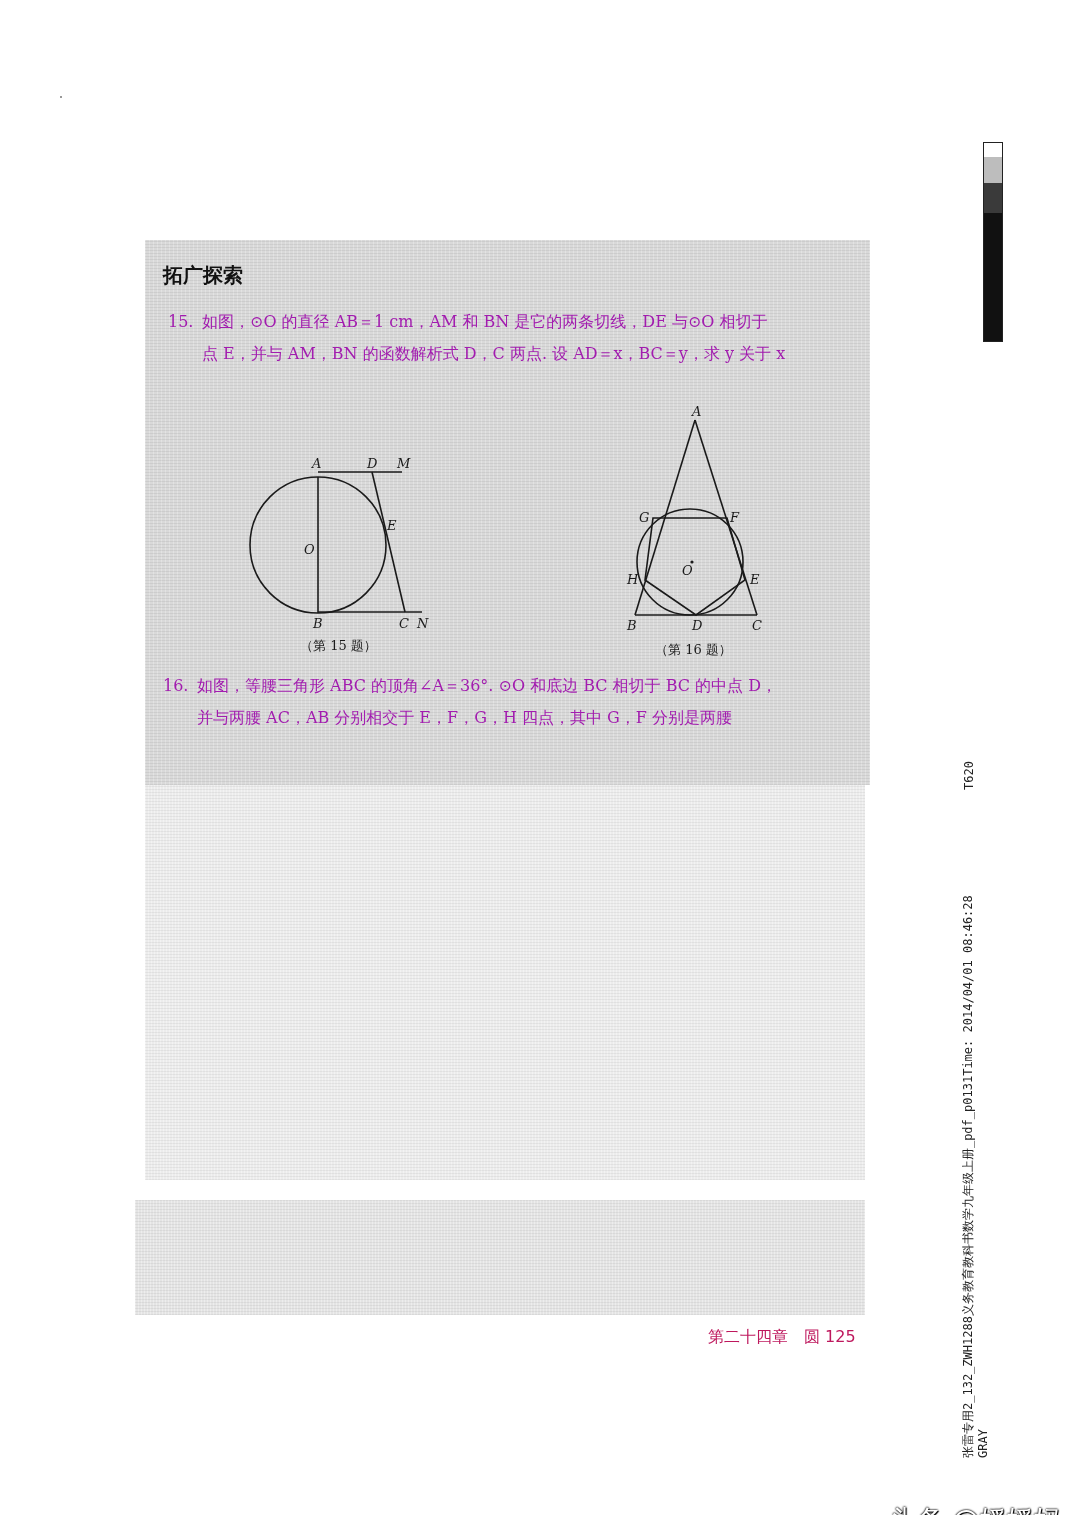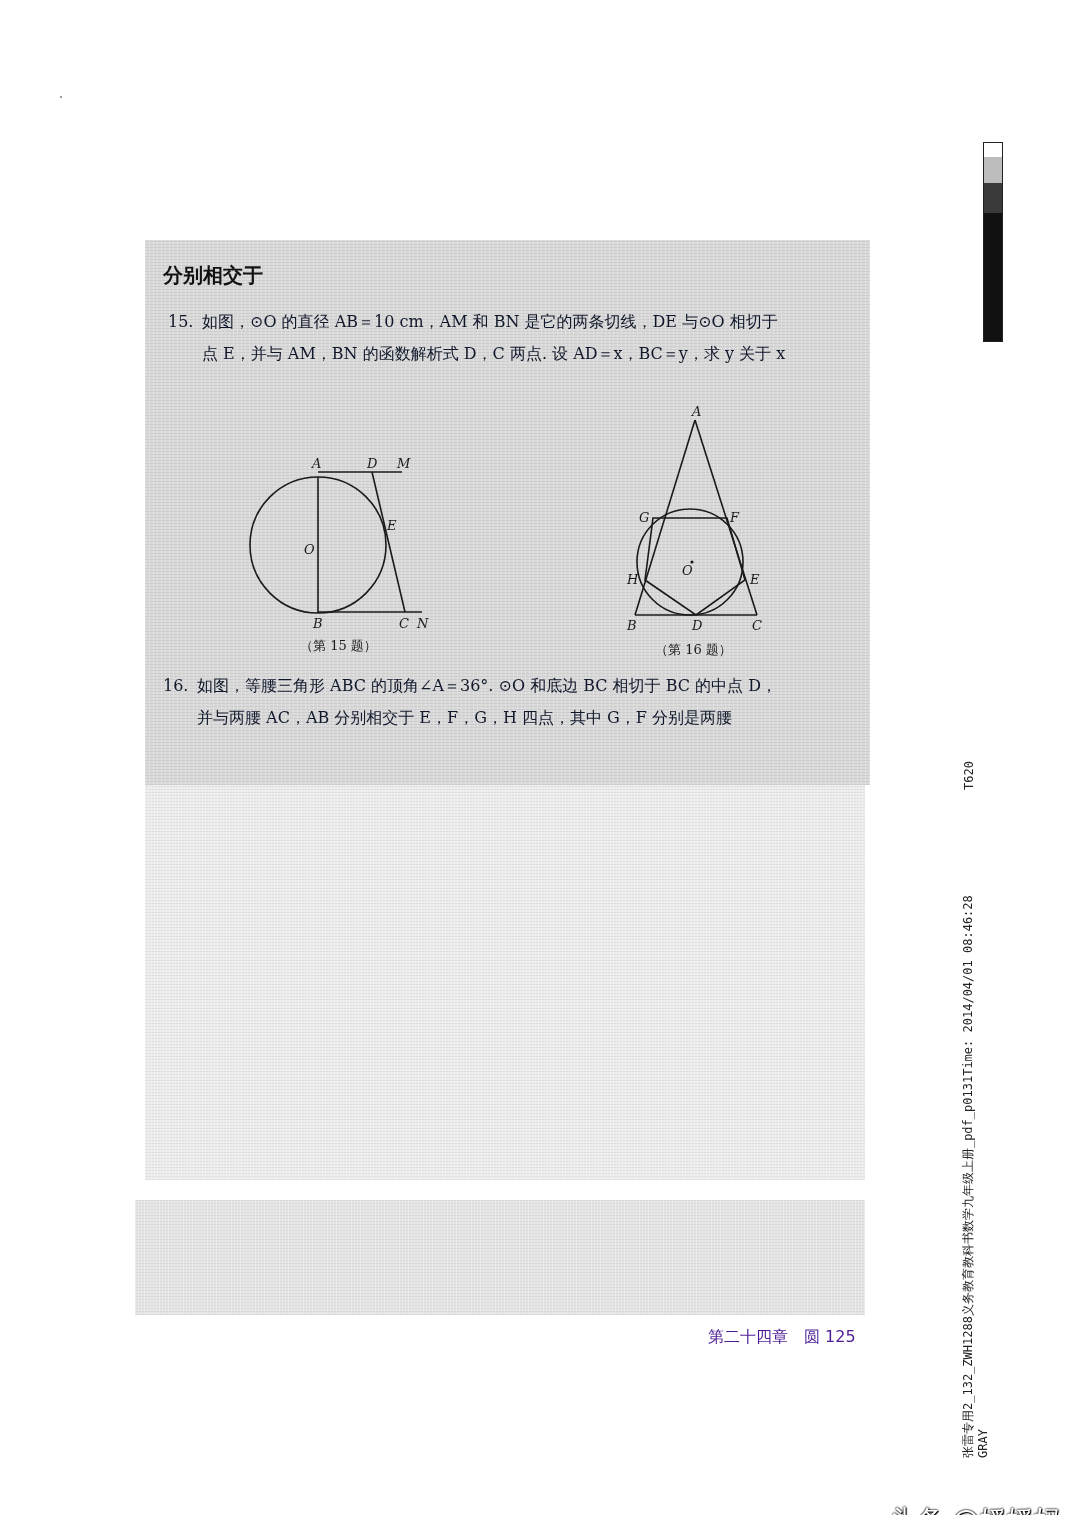--- a/index.html
+++ b/index.html
@@ -22,36 +22,36 @@
       repeating-linear-gradient(0deg, rgba(0,0,0,0.05) 0 1px, transparent 1px 3px),
       repeating-linear-gradient(90deg, rgba(255,255,255,0.35) 0 1px, transparent 1px 3px);
   }
   .nb1 { left: 145px; top: 785px; width: 720px; height: 395px; background-color: #ececec; }
   .nb2 { left: 135px; top: 1200px; width: 730px; height: 115px; background-color: #e4e4e4; }
   .section-title {
     position: absolute; left: 163px; top: 262px;
     font-family: "DejaVu Sans", "Liberation Sans", sans-serif;
     font-weight: bold; font-size: 20px; color: #111;
   }
-  .q { position: absolute; font-size: 16px; line-height: 32px; color: #0f172a; }
+  .q { position: absolute; font-size: 16px; line-height: 32px; color: #a21caf; }
   .q .num { position: absolute; left: 0; top: 0; }
   .q .line { display: block; white-space: nowrap; }
   .q15 { left: 168px; top: 306px; }
   .q16 { left: 163px; top: 670px; }
   .q .line.first { padding-left: 34px; }
   .q .line.indent { padding-left: 34px; }
   .fig { position: absolute; }
   .fig svg { display: block; }
   .fig-caption {
     position: absolute; font-size: 13px; color: #1a1a1a; white-space: nowrap;
   }
   .footer {
     position: absolute; left: 708px; top: 1327px;
     font-family: "DejaVu Sans", "Liberation Sans", sans-serif;
-    font-size: 16px; color: #4c1d95; white-space: nowrap;
+    font-size: 16px; color: #be185d; white-space: nowrap;
   }
   .side-strip {
     position: absolute; left: 983px; top: 142px; width: 18px; height: 198px;
     border: 1px solid #222;
     background: linear-gradient(to bottom, #ffffff 0 14px, #bdbdbd 14px 40px, #3a3a3a 40px 70px, #111 70px 100%);
   }
   .vtext {
     position: absolute; transform-origin: left top; transform: rotate(-90deg);
     font-family: "DejaVu Sans Mono", "Liberation Mono", monospace;
     font-size: 12px; color: #222; white-space: nowrap;
@@ -70,25 +70,25 @@
 </style>
 </head>
 <body>
 
 <div class="dot-mark"></div>
 
 <div class="gray-band"></div>
 <div class="noise-band nb1"></div>
 <div class="noise-band nb2"></div>
 
-<div class="section-title">分别相交于</div>
+<div class="section-title">拓广探索</div>
 
 <div class="q q15">
   <span class="num">15.</span>
-  <span class="line first">如图，⊙O 的直径 AB＝10 cm，AM 和 BN 是它的两条切线，DE 与⊙O 相切于</span>
+  <span class="line first">如图，⊙O 的直径 AB＝1 cm，AM 和 BN 是它的两条切线，DE 与⊙O 相切于</span>
   <span class="line indent">点 E，并与 AM，BN 的函数解析式 D，C 两点. 设 AD＝x，BC＝y，求 y 关于 x</span>
 </div>
 
 <div class="fig" style="left:240px; top:450px;">
   <svg width="210" height="190" viewBox="0 0 210 190">
     <g stroke="#1a1a1a" stroke-width="1.6" fill="none">
       <circle cx="78" cy="95" r="68"></circle>
       <line x1="78" y1="27" x2="78" y2="163"></line>
       <line x1="78" y1="22" x2="162" y2="22"></line>
       <line x1="78" y1="162" x2="182" y2="162"></line>

